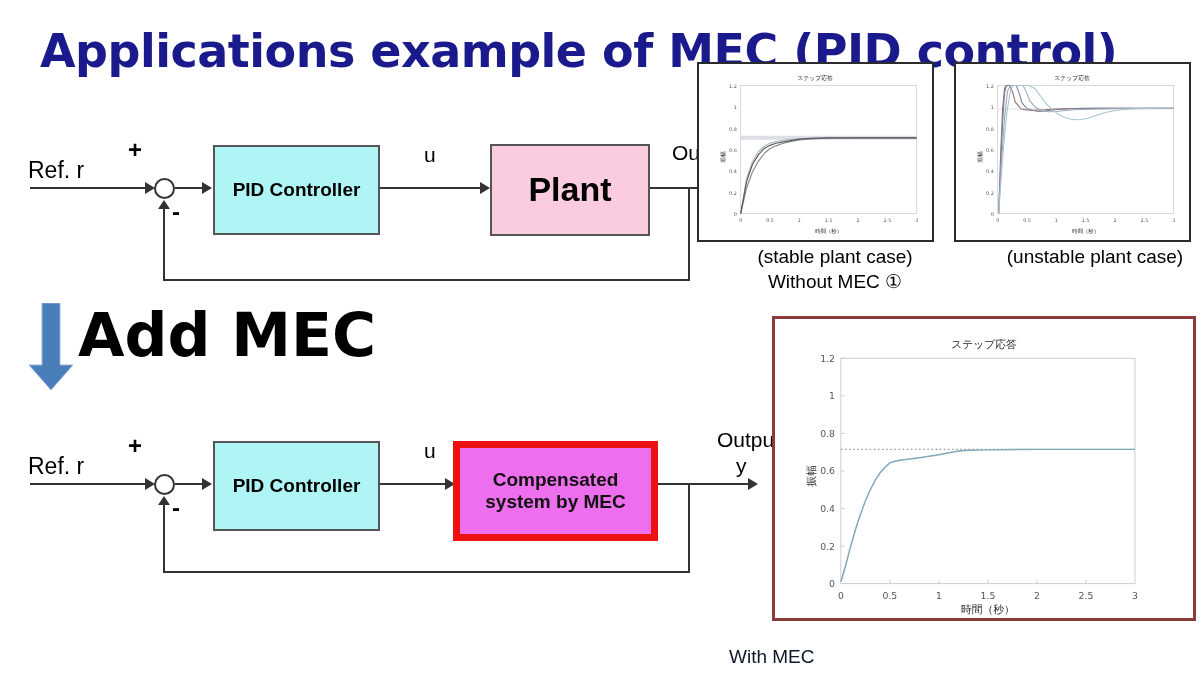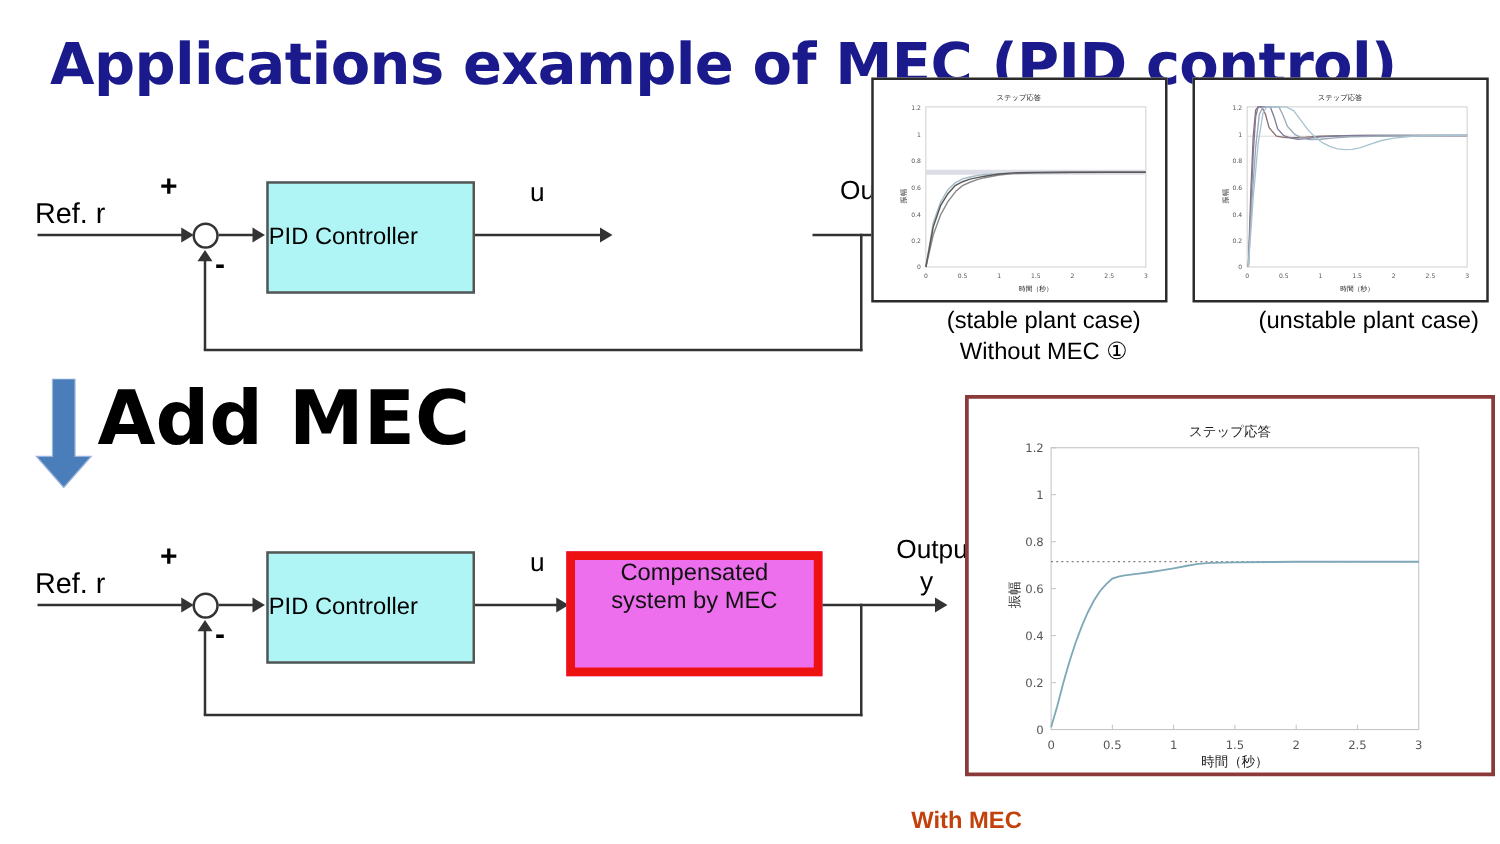--- a/index.html
+++ b/index.html
@@ -29,22 +29,22 @@
   }
   .sum-node{
     width:21px;height:21px;border:2px solid #333;border-radius:50%;
     background:#fff;box-sizing:border-box;
   }
   .sign{font-size:24px;font-weight:bold;color:#000;}
   .wire-label{font-size:21px;color:#000;}
   .ref-label{font-size:23px;color:#000;}
 
   .block{
-    box-sizing:border-box;display:flex;align-items:center;
-    text-align:center;font-weight:normal;line-height:1.15;
+    box-sizing:border-box;display:flex;align-items:center;justify-content:center;
+    text-align:center;font-weight:bold;line-height:1.15;
   }
   .blk-pid{
     background:#AFF5F5;border:2px solid #555;
     font-size:19px;color:#000;
   }
   .blk-plant{
     background:#FBCCE0;border:2px solid #555;
     font-size:34px;color:#000;
   }
   .blk-mec{
@@ -57,21 +57,21 @@
     left:78px; top:300px; font-size:60px; font-weight:bold; color:#000;
     font-family:"DejaVu Sans","Liberation Sans",sans-serif;
   }
   .down-arrow{position:absolute;left:28px;top:303px;width:46px;height:88px;}
 
   
   .chart-frame{background:#fff;box-sizing:border-box;}
   .frame-dark{border:2px solid #2b2b2b;}
   .frame-red{border:3px solid #8B3A3A;}
   .chart-caption{font-size:19px;line-height:1.3;text-align:center;color:#000;}
-  .caption-bold{font-size:19px;font-weight:bold;color:#c2410c;}
+  .caption-bold{font-size:19px;font-weight:normal;color:#0f172a;}
   svg{display:block;}
 </style>
 </head>
 <body>
 
 <div class="abs" id="slide-title">Applications example of MEC (PID control)</div>
 
 <div class="abs" style="left:0;top:130px;width:720px;height:170px;">
 
   <div class="abs ref-label" style="left:28px;top:27px;">Ref. r</div>
@@ -89,20 +89,23 @@
   <div class="abs arrow-r" style="left:202px;top:52px;"></div>
 
   <div class="abs block blk-pid" style="left:213px;top:15px;width:167px;height:90px;">
     <span>PID Controller</span>
   </div>
 
   <div class="abs wire h-wire" style="left:380px;top:57px;width:105px;"></div>
   <div class="abs arrow-r" style="left:480px;top:52px;"></div>
   <div class="abs wire-label" style="left:424px;top:13px;">u</div>
 
+  <div class="abs block blk-plant" style="left:490px;top:14px;width:160px;height:92px;">
+    <span>Plant</span>
+  </div>
 
   <div class="abs wire h-wire" style="left:650px;top:57px;width:70px;"></div>
   <div class="abs wire-label" style="left:672px;top:11px;">Ou</div>
 
   <div class="abs wire v-wire" style="left:688px;top:57px;height:94px;"></div>
   <div class="abs wire h-wire" style="left:163px;top:149px;width:527px;"></div>
   <div class="abs wire v-wire" style="left:163px;top:78px;height:72px;"></div>
   <div class="abs arrow-u" style="left:158px;top:70px;"></div>
 </div>
 

